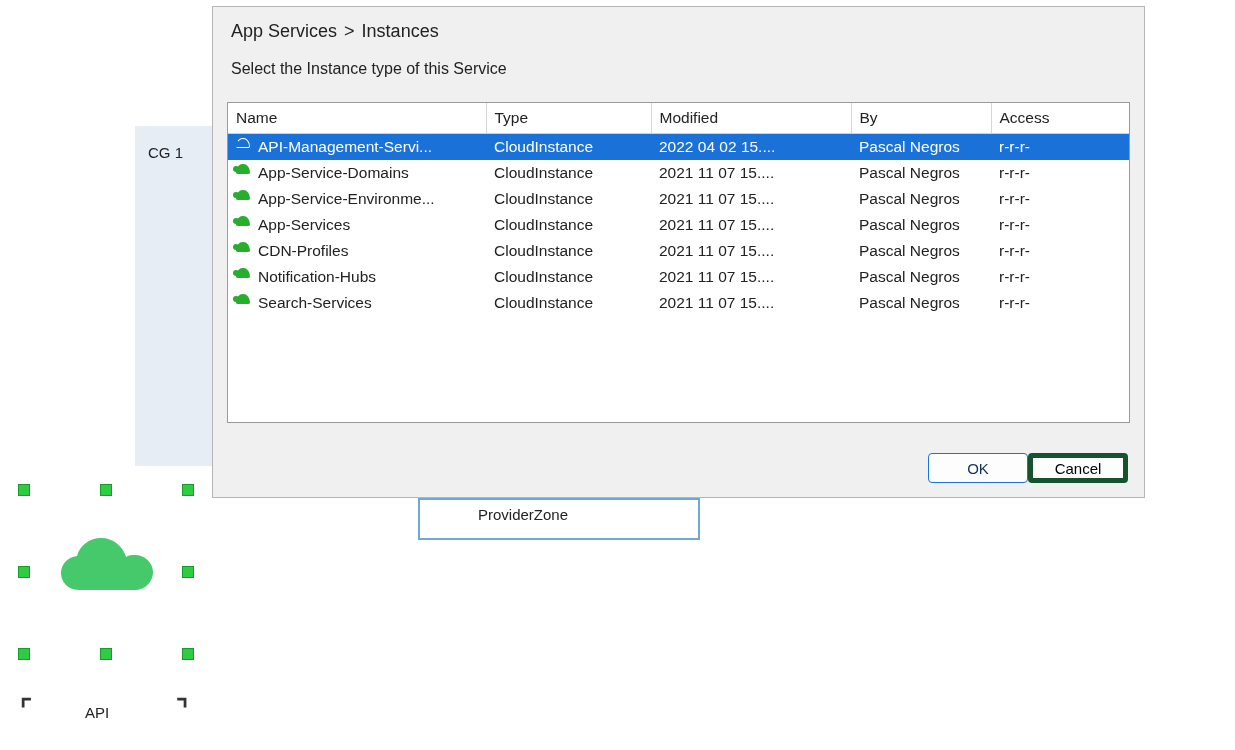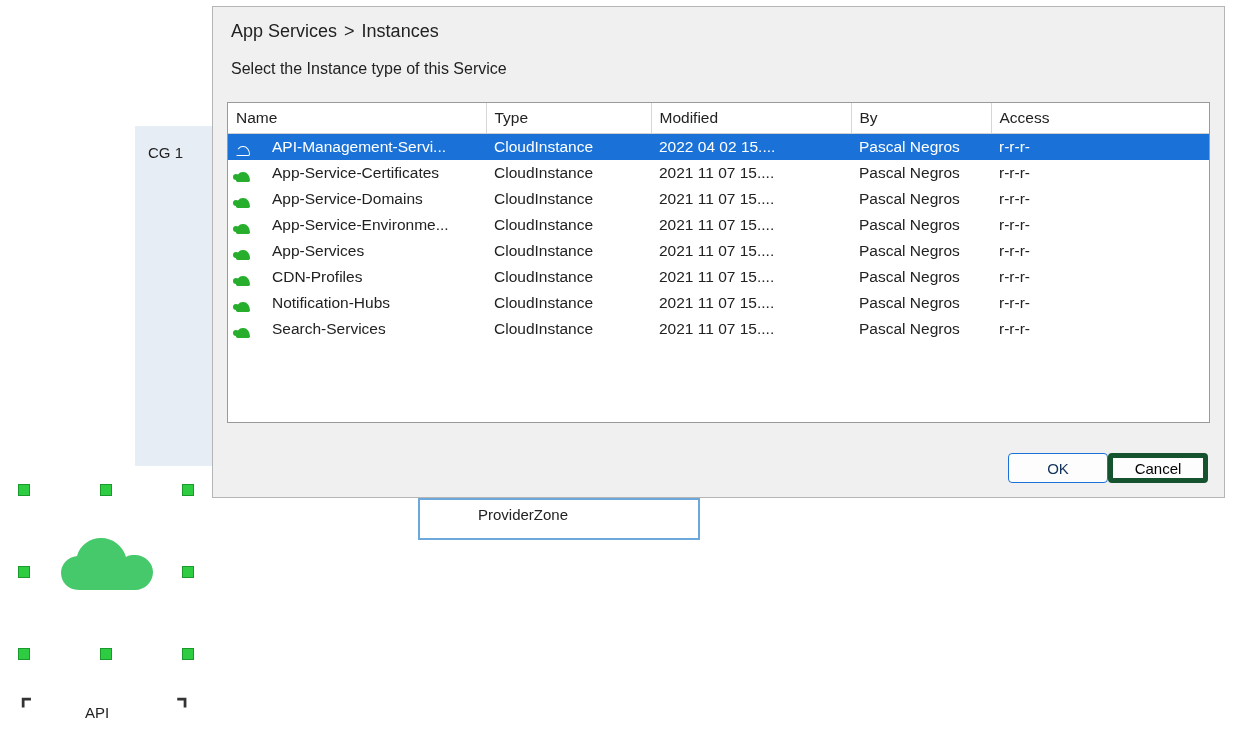--- a/index.html
+++ b/index.html
@@ -25,31 +25,31 @@
 
 
 .note-ic{width:26px;height:24px;background:#ffe671;border:1px solid #b4a42b;position:relative}
 .note-ic::after{content:"";position:absolute;left:0;bottom:0;width:0;height:0;border-right:8px solid #d6c84a;border-bottom:8px solid #fff}
 .connector{display:flex;align-items:center}
 .connector .shaft{width:22px;height:10px;border:2px solid #111;border-right:none}
 .connector .head{width:0;height:0;border-top:11px solid transparent;border-bottom:11px solid transparent;border-left:12px solid #111;position:relative;left:-1px}
 .connector .head::after{content:"";position:absolute;left:-12px;top:-7px;width:0;height:0;border-top:7px solid transparent;border-bottom:7px solid transparent;border-left:8px solid #fff}
 
 
-.dialog{position:absolute;left:212px;top:6px;width:1013px;height:492px;background:#f0f0f0;border:1px solid #b5b5b5;z-index:10;display:flex;flex-direction:column}
+.dialog{position:absolute;left:212px;top:6px;width:933px;height:492px;background:#f0f0f0;border:1px solid #b5b5b5;z-index:10;display:flex;flex-direction:column}
 .breadcrumb{padding:14px 18px 4px 18px;font-size:18px}
 .bc-sep{display:inline-block;margin:0 2px}
 .subtitle{padding:14px 18px 8px 18px;font-size:16px}
 .table-wrap{margin:16px 14px;border:1.5px solid #9a9a9a;background:#fff;height:322px}
 table{width:100%;border-collapse:collapse;table-layout:fixed}
 th{font-weight:400;text-align:left;padding:6px 8px;font-size:15.5px;border-right:1px solid #d6d6d6;border-bottom:1px solid #d0d0d0;background:#fff;white-space:nowrap}
 th:last-child{border-right:none}
 td{padding:4px 8px 4px 8px;font-size:15.5px;white-space:nowrap;overflow:hidden;text-overflow:ellipsis}
 tr.sel{background:#1a72d8;color:#fff}
-.name-cell{display:flex;align-items:flex-end;gap:22px}
+.name-cell{display:flex;align-items:flex-start;gap:8px}
 .name-txt{overflow:hidden;text-overflow:ellipsis}
 .ci-ic{width:14px;height:10px;border-radius:8px 8px 2px 2px / 10px 10px 2px 2px;display:inline-block;position:relative}
 .ci-ic::before{content:"";position:absolute;left:-3px;top:2px;width:6px;height:6px;border-radius:50%;background:inherit}
 .ci-green{background:#27ae2d}
 .ci-sel{background:#1a72d8;border:1px solid #fff}
 
 .btn-row{display:flex;justify-content:flex-end;gap:0;padding:14px 16px}
 .btn{min-width:100px;height:30px;border:5px solid #14532d;background:#fdfdfd;border-radius:4px;font-size:15px;cursor:pointer}
 .btn.primary{border:1.5px solid #1a72d8;color:#11325a}
 
@@ -124,32 +124,20 @@
             </td>
             <td>CloudInstance</td>
             <td>2022 04 02 15....</td>
             <td>Pascal Negros</td>
             <td>r-r-r-</td>
           </tr>
           <tr class="row">
             <td>
               <span class="name-cell">
                 <span class="ci-ic ci-green"></span>
-                <span class="name-txt">App-Service-Certificates</span>
-              </span>
-            </td>
-            <td>CloudInstance</td>
-            <td>2021 11 07 15....</td>
-            <td>Pascal Negros</td>
-            <td>r-r-r-</td>
-          </tr>
-          <tr class="row">
-            <td>
-              <span class="name-cell">
-                <span class="ci-ic ci-green"></span>
                 <span class="name-txt">App-Service-Domains</span>
               </span>
             </td>
             <td>CloudInstance</td>
             <td>2021 11 07 15....</td>
             <td>Pascal Negros</td>
             <td>r-r-r-</td>
           </tr>
           <tr class="row">
             <td>

